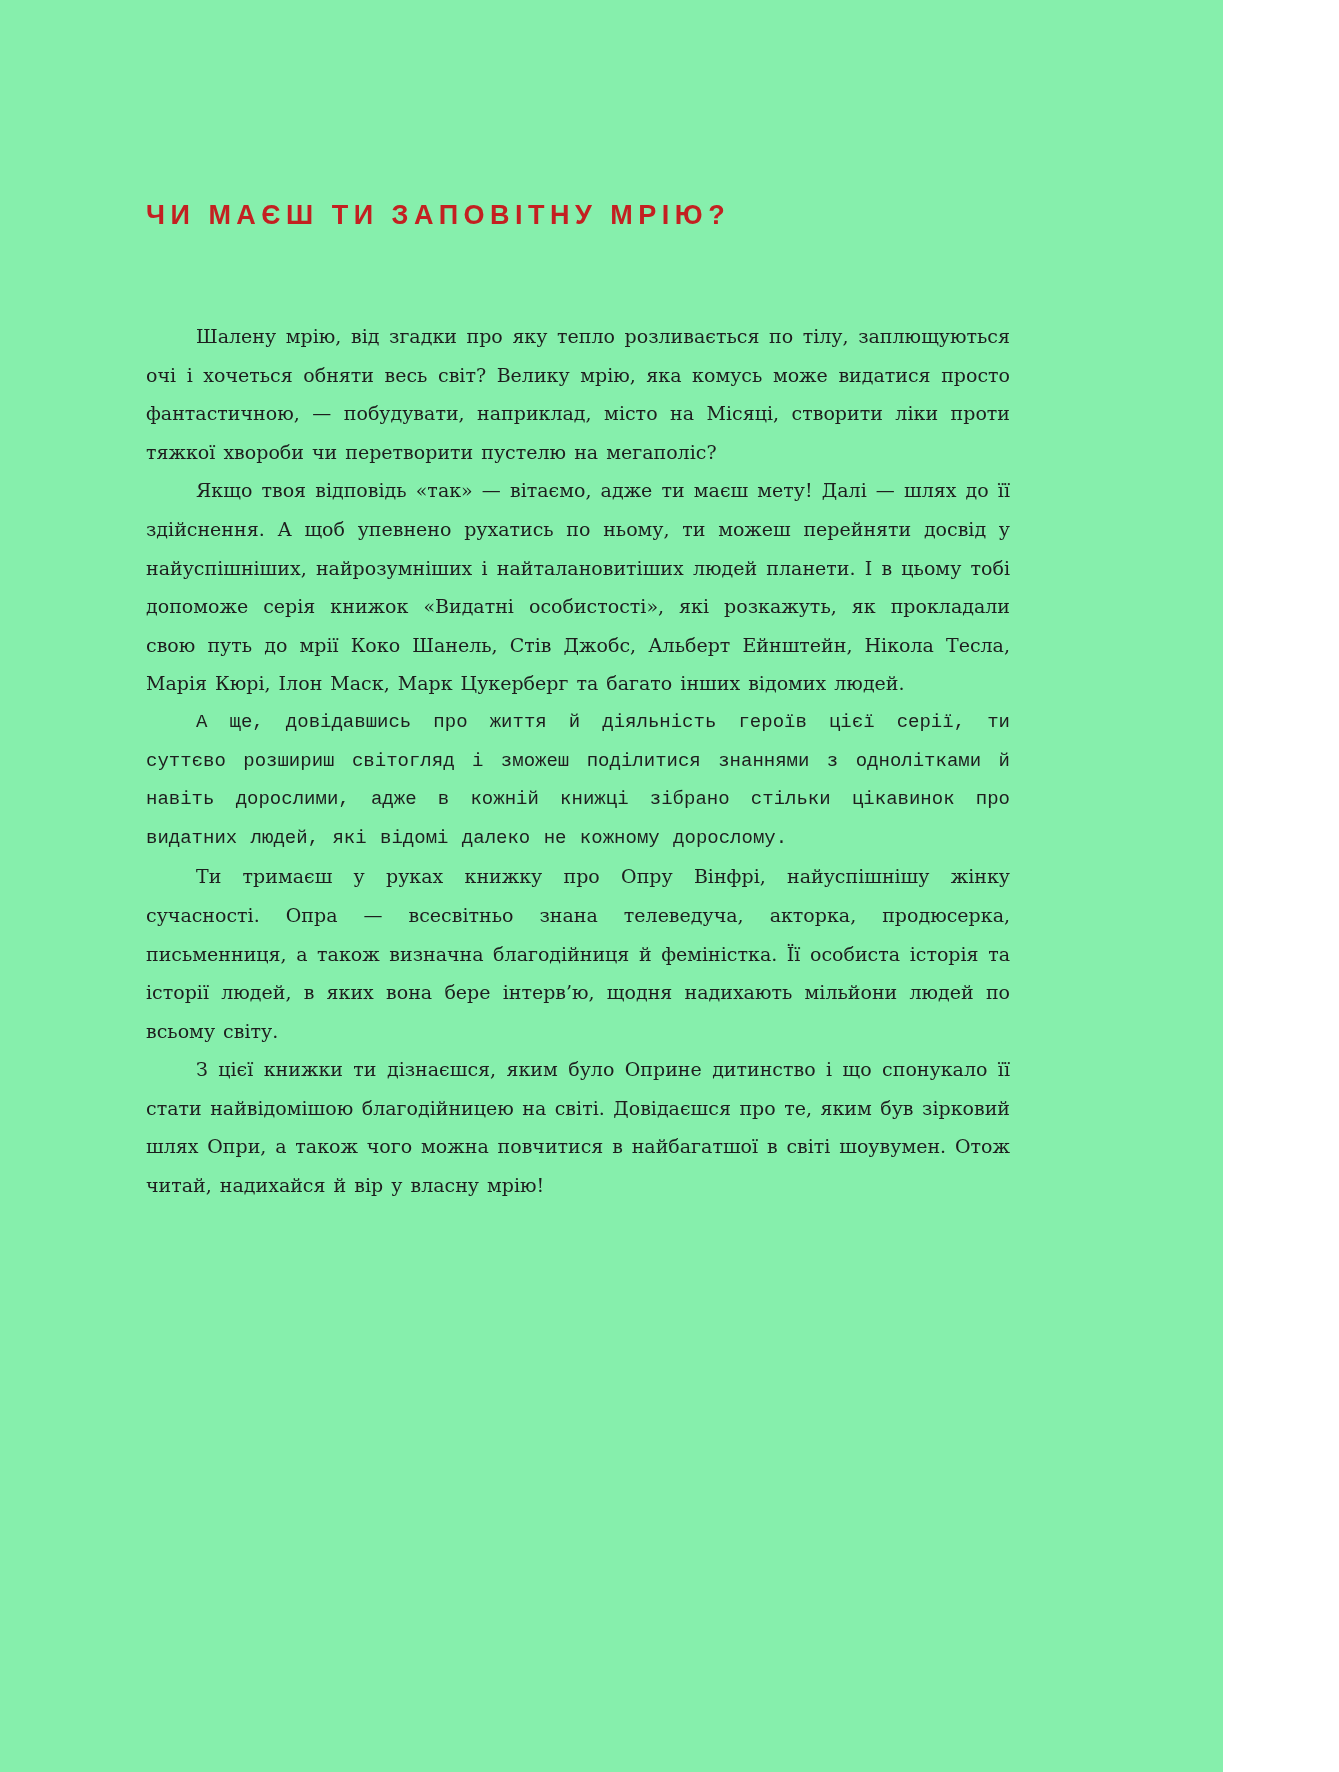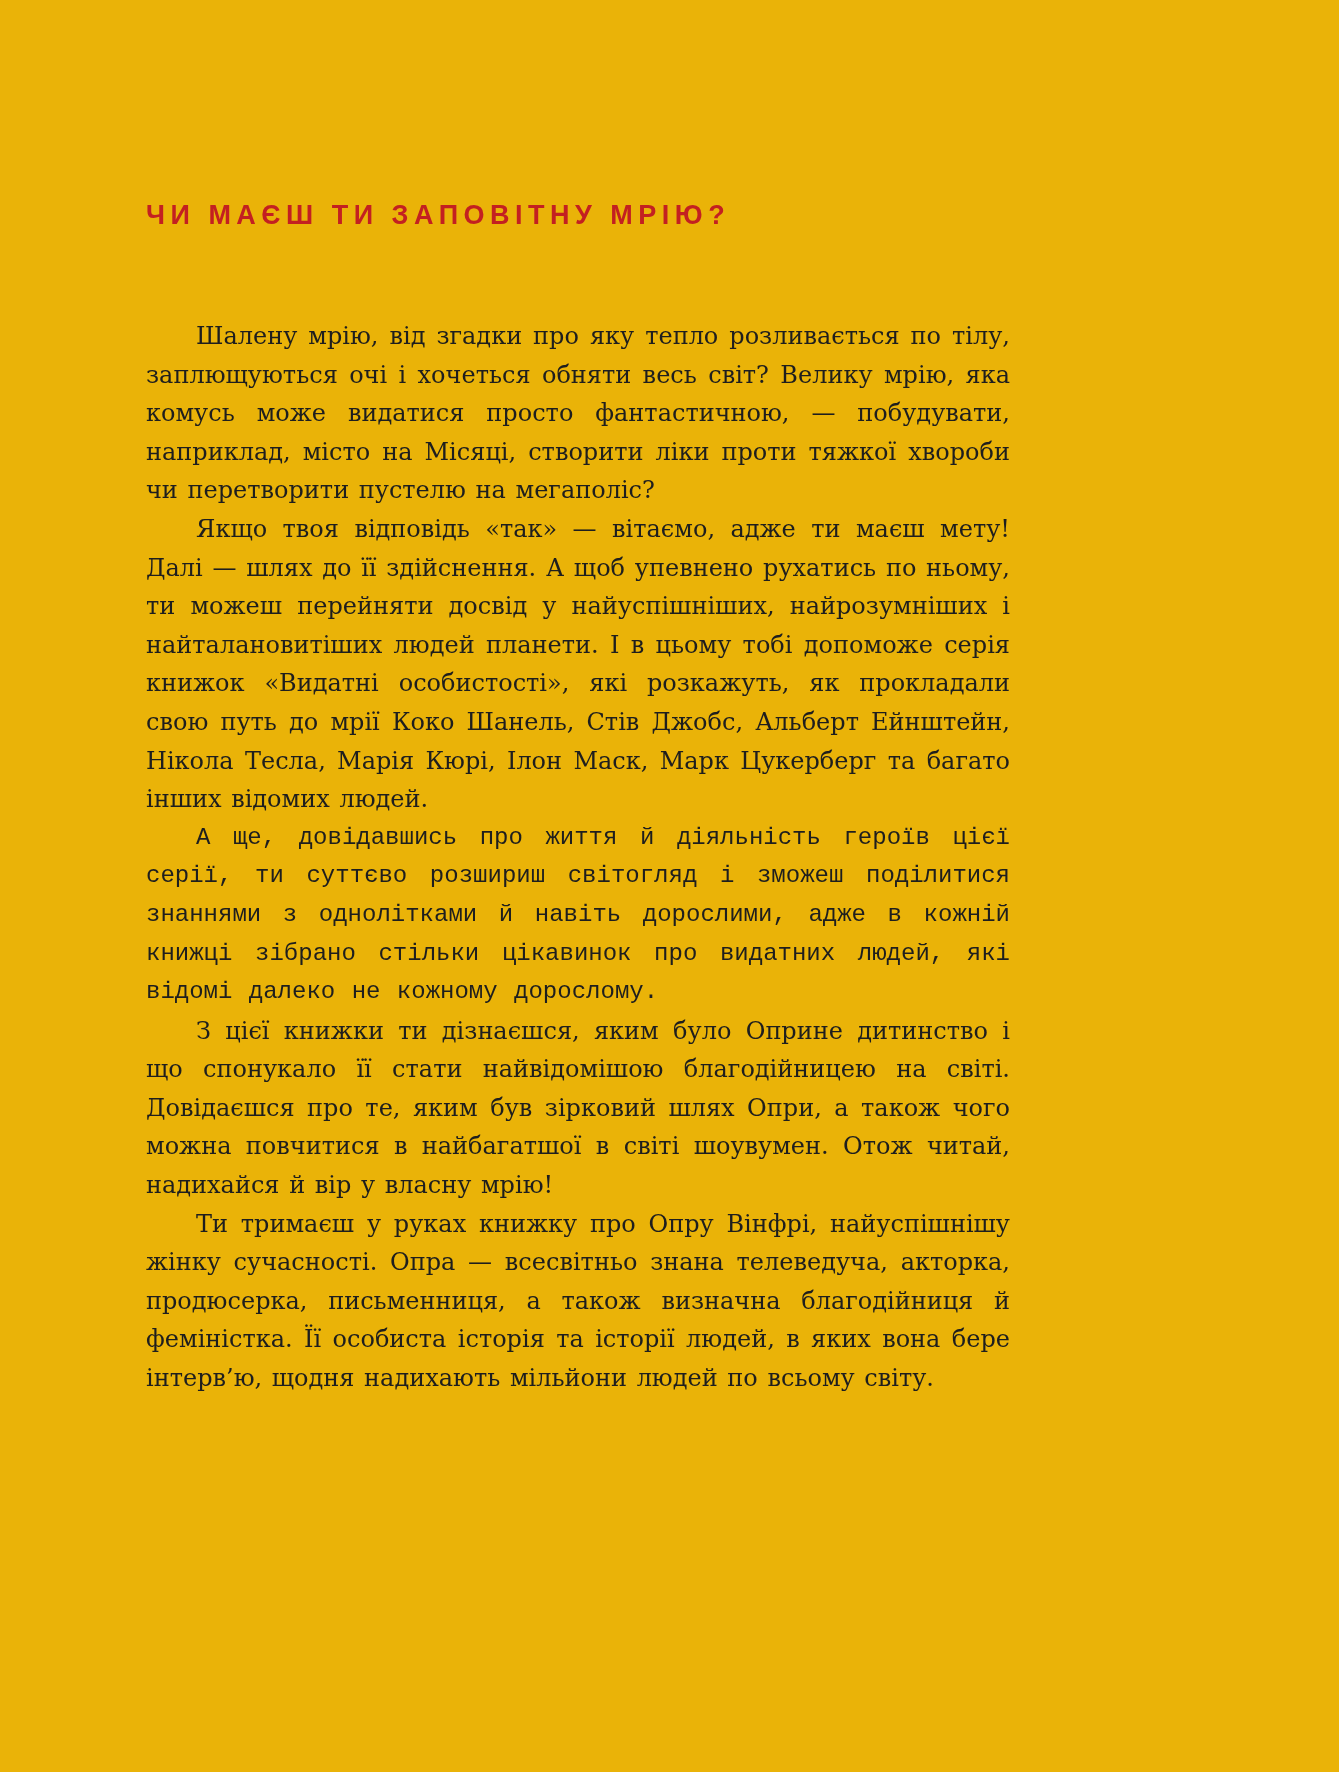--- a/index.html
+++ b/index.html
@@ -2,59 +2,60 @@
 <html lang="uk"><head>
 <meta charset="utf-8">
 <style>
   html, body {
     margin: 0;
     padding: 0;
     background: #ffffff;
   }
   .sheet {
     position: relative;
-    width: 1339px;
+    width: 1203px;
     height: 1772px;
-    background: #eab308;
+    background: #86efac;
     overflow: hidden;
     font-family: "DejaVu Serif", serif;
+    padding-left: 20px;
   }
   .content {
     position: absolute;
     left: 146px;
     top: 200px;
     width: 864px;
   }
   .heading {
     font-family: "Liberation Sans", sans-serif;
     font-size: 27px;
     font-weight: 700;
     letter-spacing: 5.5px;
     color: #c32021;
     margin: 0 0 86px 0;
     white-space: nowrap;
   }
   .text-block p {
     margin: 0;
-    font-size: 24px;
+    font-size: 19px;
     line-height: 38.6px;
     text-align: justify;
     text-indent: 50px;
     color: #1e1e1e;
     word-spacing: 2px;
     hyphens: auto;
   }
 </style>
 </head>
 <body>
 
 <div class="sheet">
   <div class="content">
     <h1 class="heading" style="color: rgb(195, 32, 33);">ЧИ МАЄШ ТИ ЗАПОВІТНУ МРІЮ?</h1>
     <div class="text-block">
       <p style="color: rgb(30, 30, 30);">Шалену мрію, від згадки про яку тепло розливається по тілу, заплющуються очі і хочеться обняти весь світ? Велику мрію, яка комусь може видатися просто фантастичною, — побудувати, наприклад, місто на Місяці, створити ліки проти тяжкої хвороби чи перетворити пустелю на мегаполіс?</p>
       <p style="color: rgb(30, 30, 30);">Якщо твоя відповідь «так» — вітаємо, адже ти маєш мету! Далі — шлях до її здійснення. А щоб упевнено рухатись по ньому, ти можеш перейняти досвід у найуспішніших, найрозумніших і найталановитіших людей планети. І в цьому тобі допоможе серія книжок «Видатні особистості», які розкажуть, як прокладали свою путь до мрії Коко Шанель, Стів Джобс, Альберт Ейнштейн, Нікола Тесла, Марія Кюрі, Ілон Маск, Марк Цукерберг та багато інших відомих людей.</p>
       <p style="color: rgb(30, 30, 30); font-family: Liberation Mono, monospace;">А ще, довідавшись про життя й діяльність героїв цієї серії, ти суттєво розшириш світогляд і зможеш поділитися знаннями з однолітками й навіть дорослими, адже в кожній книжці зібрано стільки цікавинок про видатних людей, які відомі далеко не кожному дорослому.</p>
+      <p style="color: rgb(30, 30, 30);">Ти тримаєш у руках книжку про Опру Вінфрі, найуспішнішу жінку сучасності. Опра — всесвітньо знана телеведуча, акторка, продюсерка, письменниця, а також визначна благодійниця й феміністка. Її особиста історія та історії людей, в яких вона бере інтерв’ю, щодня надихають мільйони людей по всьому світу.</p>
       <p style="color: rgb(30, 30, 30);">З цієї книжки ти дізнаєшся, яким було Оприне дитинство і що спонукало її стати найвідомішою благодійницею на світі. Довідаєшся про те, яким був зірковий шлях Опри, а також чого можна повчитися в найбагатшої в світі шоувумен. Отож читай, надихайся й вір у власну мрію!</p>
-      <p style="color: rgb(30, 30, 30);">Ти тримаєш у руках книжку про Опру Вінфрі, найуспішнішу жінку сучасності. Опра — всесвітньо знана телеведуча, акторка, продюсерка, письменниця, а також визначна благодійниця й феміністка. Її особиста історія та історії людей, в яких вона бере інтерв’ю, щодня надихають мільйони людей по всьому світу.</p>
     </div>
   </div>
 </div>
 
 </body></html>

